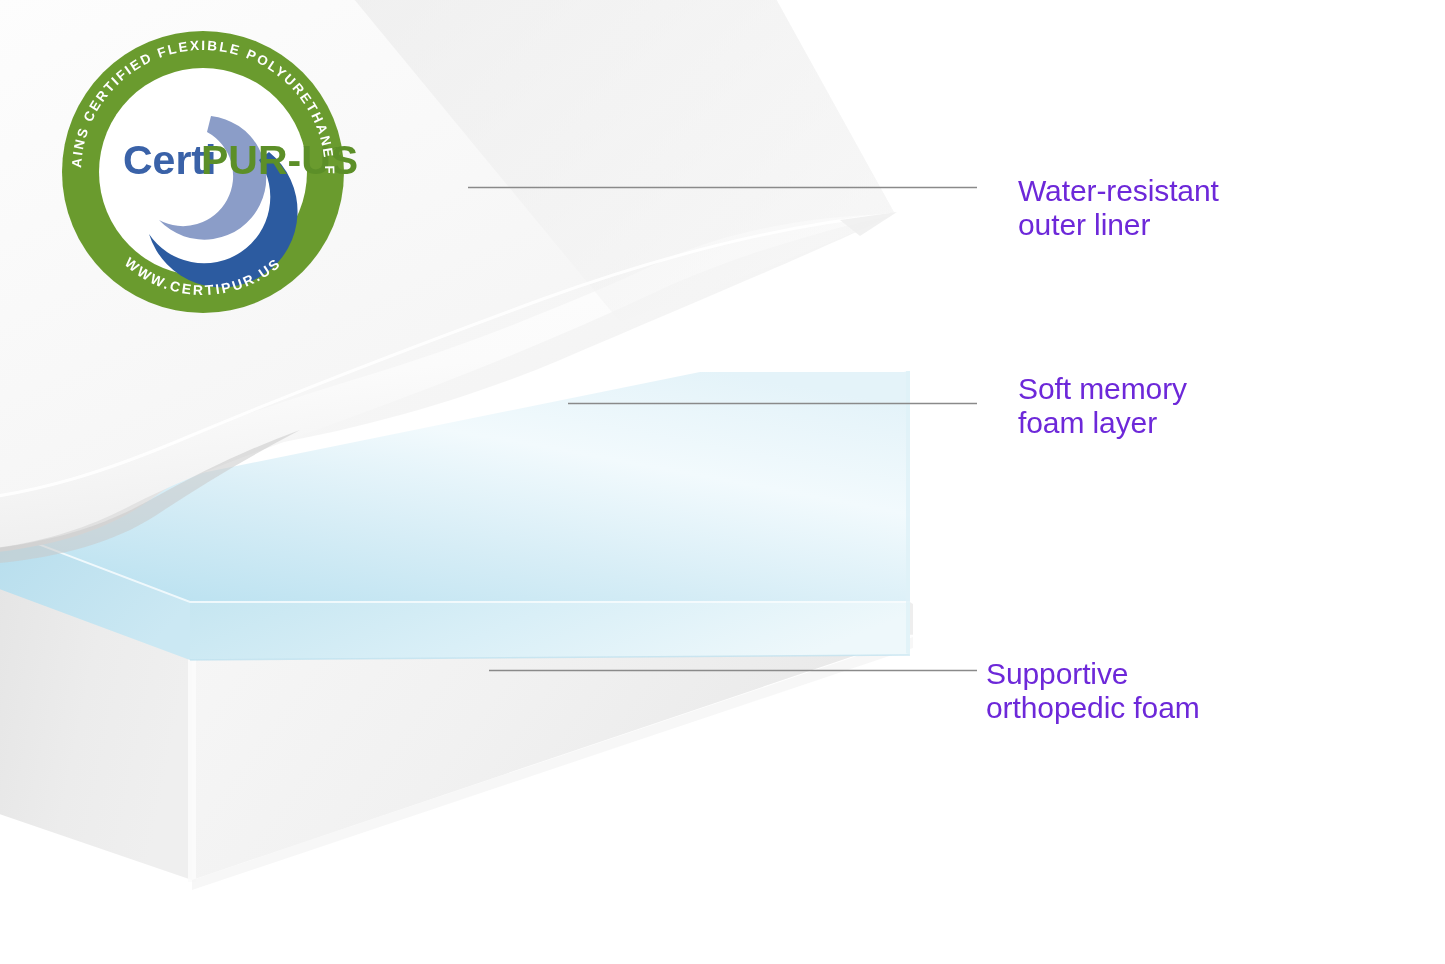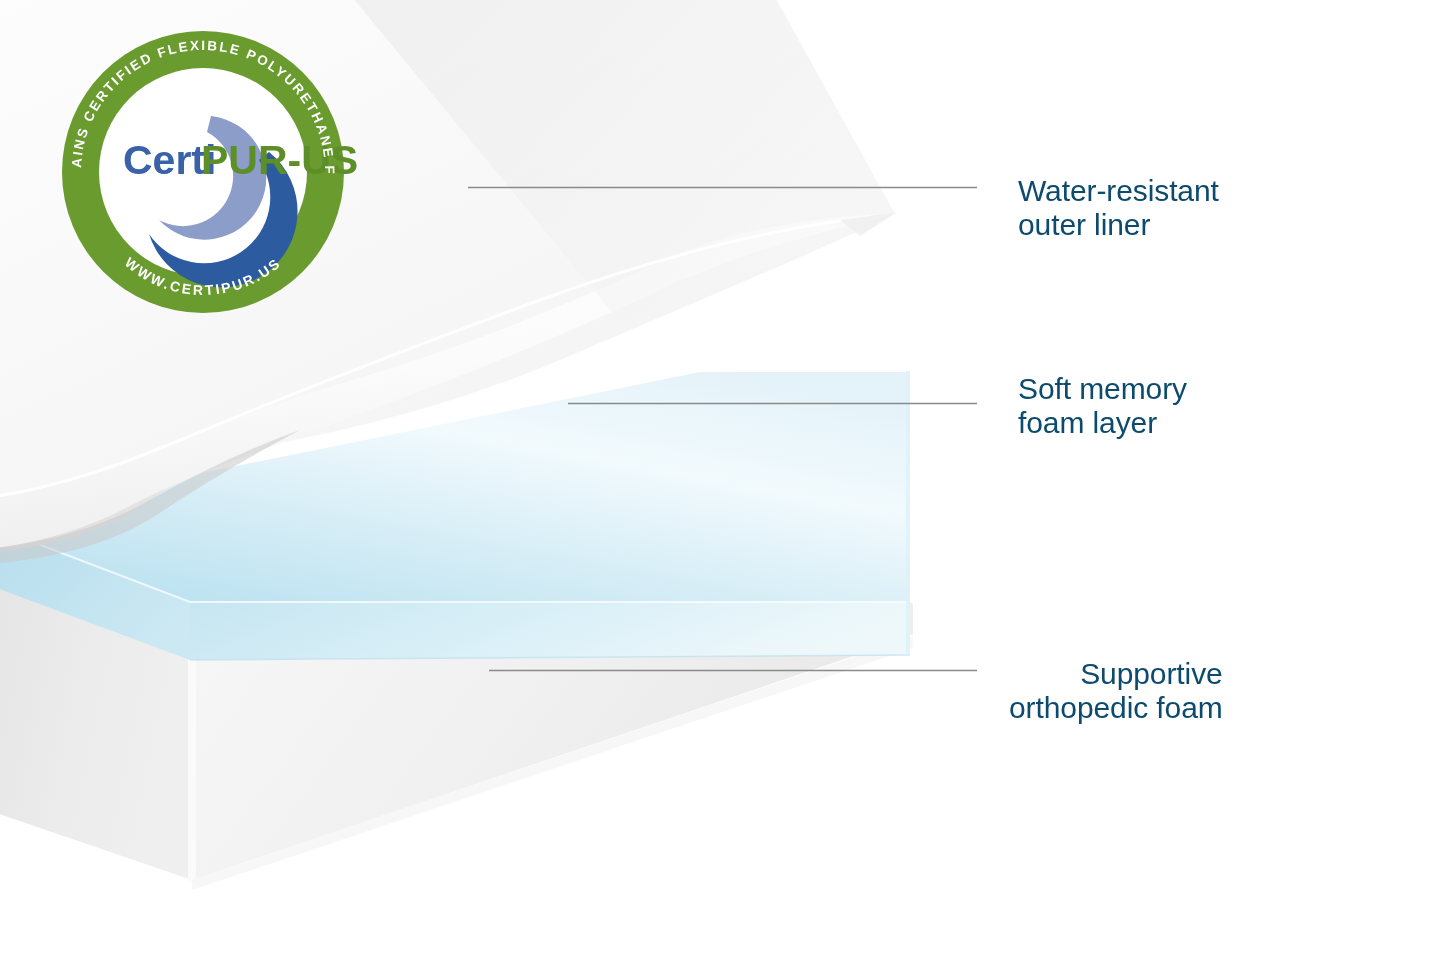--- a/index.html
+++ b/index.html
@@ -21,31 +21,31 @@
   #product-svg {
     position: absolute;
     left: 0;
     top: 0;
     width: 1445px;
     height: 964px;
     display: block;
   }
   .callout {
     position: absolute;
-    color: #0c4a6e;
+    color: #6d28d9;
     font-family: "Liberation Sans", sans-serif;
     font-size: 30px;
     font-weight: 400;
     line-height: 1.12;
     letter-spacing: -0.1px;
     white-space: pre-line;
   }
   #callout-0 { left: 1018px; top: 174px; }
   #callout-1 { left: 1018px; top: 372px; }
-  #callout-2 { left: 1009px; top: 657px; text-align: right; }
+  #callout-2 { left: 986px; top: 657px; }
 </style>
 </head>
 <body>
 
 <div id="stage">
 
   <svg id="product-svg" viewBox="0 0 1445 964" xmlns="http://www.w3.org/2000/svg">
     <defs>
 
       <linearGradient id="gradSupportLeft" x1="0" y1="0" x2="1" y2="0.3">

